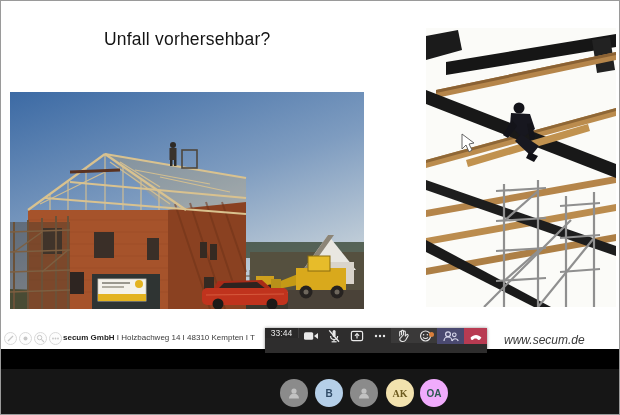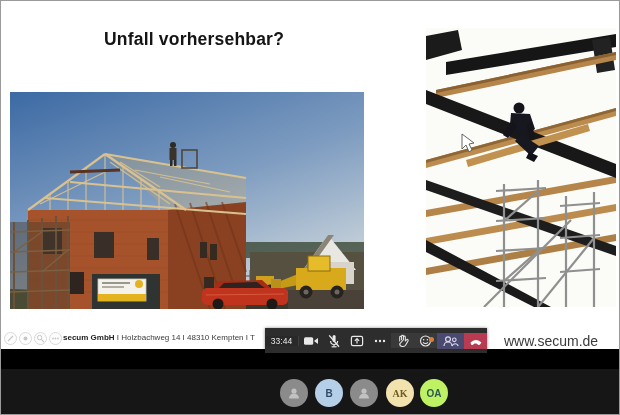--- a/index.html
+++ b/index.html
@@ -4,41 +4,41 @@
 <style>
   * { margin:0; padding:0; box-sizing:border-box; }
   html,body { background:#d8d8d8; font-family:"Liberation Sans", sans-serif; }
   .stage{
     position:relative; width:620px; height:415px; background:#fff;
     border:1px solid #9a9a9a; overflow:hidden;
   }
   
   .slide{ position:absolute; left:0; top:0; width:620px; height:348px; background:#fff; }
   .slide-title{
-    position:absolute; left:103px; top:28px; font-size:17.5px; font-weight:bold;
+    position:absolute; left:103px; top:28px; font-size:17.5px; font-weight:normal;
     color:#141414; letter-spacing:.2px;
   }
   .photo{ position:absolute; display:block; }
   .photo-left{ left:9px; top:91px; }
   .photo-right{ left:425px; top:27px; }
   .slide-footer-left{
     position:absolute; left:62px; top:332px; font-size:8px; color:#3a3a3a; white-space:nowrap;
   }
   .slide-footer-left b{ color:#222;margin-top:44px; }
   .slide-footer-right{
-    position:absolute; left:503px; top:332px; font-size:14px; color:#3a3a3a;
+    position:absolute; left:503px; top:332px; font-size:12px; color:#3a3a3a;font-style:italic;
   }
   .presenter-controls{ position:absolute; left:3px; top:331px; display:flex; gap:2px; opacity:.55; }
   .pc-btn{
     width:13px; height:13px; border-radius:50%; border:1px solid #b9b9b9; background:#fdfdfd;
     display:flex; align-items:center; justify-content:center; padding:0; cursor:pointer;
   }
   
   .teams-bar{
-    position:absolute; left:264px; top:327px; height:25px; display:flex; align-items:center;
+    position:absolute; left:264px; top:327px; height:25px; display:flex; align-items:flex-start;
     background:#2e2d2d; z-index:5; box-shadow:0 0 3px rgba(0,0,0,.45);
   }
   .tb-timer{
     width:34px; display:flex; align-items:center; justify-content:center;
     font-size:8.5px; color:#e9e9e9; background:#2a2929; border-right:1px solid #3f3e3e;
   }
   .tb-btn{
     width:23px; border:none; background:transparent; display:flex; align-items:center;
     justify-content:center; cursor:pointer; padding:0;
   }
@@ -56,21 +56,21 @@
     position:absolute; left:0; top:368px; width:620px; height:47px; background:#161616;
   }
   .avatar{
     position:absolute; top:10px; width:28px; height:28px; border-radius:50%;
     display:flex; align-items:center; justify-content:center;
     font-size:10px; font-weight:bold; cursor:pointer;
   }
   .av-gray{ background:#8b8b8b; }
   .av-b{ background:#b5cfe8; color:#2f4a66; }
   .av-ak{ background:#f2e2ae; color:#6e5c20;font-family:Liberation Serif, serif; }
-  .av-oa{ background:#bef264; color:#2c5a52; }
+  .av-oa{ background:#f0abfc; color:#2c5a52; }
   .active-tile{
     position:absolute; left:467px; top:0; width:167px; height:53px;
     background:linear-gradient(135deg,#39374a 0%,#343243 60%,#2f2d3d 100%); cursor:pointer;margin-top:45px;
   }
   .pl-ring{
     position:absolute; left:19px; top:4px; width:38px; height:38px; border-radius:50%;
     border:2px solid #6e6cc0; display:flex; align-items:center; justify-content:center;
     background:rgba(20,20,30,.35);
   }
   .pl-core{

